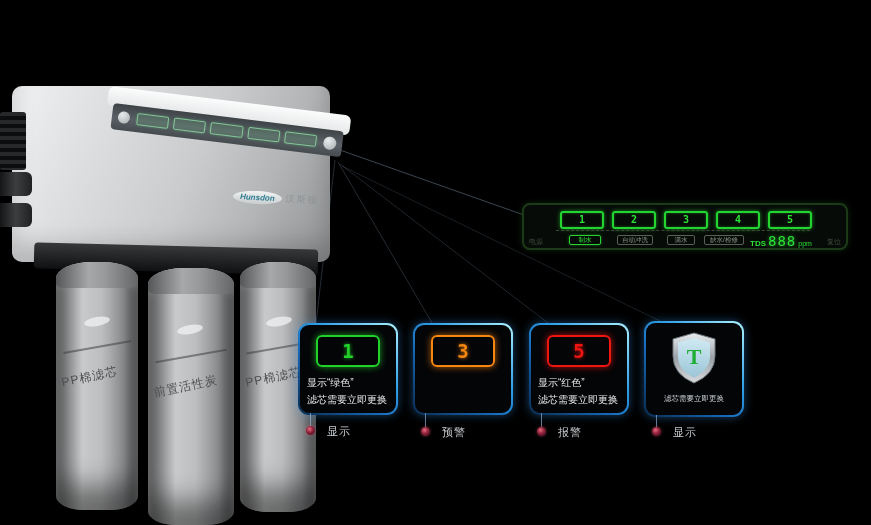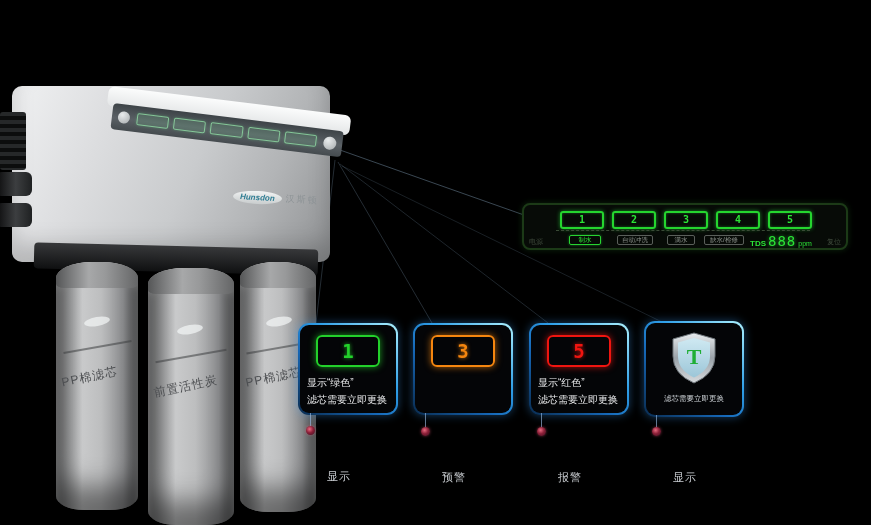--- a/index.html
+++ b/index.html
@@ -99,21 +99,21 @@
   .co4 .co-text{font-size:7.5px;color:#cfd4d8;text-align:center;padding-left:0;margin-top:5px;}
   .shield-wrap{margin-top:9px;}
 
   .drop{width:1px;background:rgba(150,185,225,.65);}
   .d1{left:310px;top:413px;height:15px;} .d2{left:425px;top:413px;height:16px;}
   .d3{left:541px;top:413px;height:16px;} .d4{left:656px;top:415px;height:14px;}
   .dot{width:9px;height:9px;border-radius:50%;
     background:radial-gradient(circle at 40% 35%,#e86a80 0%,#8c2038 45%,#3c0e22 100%);
     box-shadow:0 0 3px rgba(230,90,120,.5);}
   .dt1{left:306px;top:426px;} .dt2{left:421px;top:427px;} .dt3{left:537px;top:427px;} .dt4{left:652px;top:427px;}
-  .tag{font-size:11px;color:#caced2;letter-spacing:1px;margin-top:45px;}
+  .tag{font-size:11px;color:#caced2;letter-spacing:1px;}
   .t1{left:327px;top:424px;} .t2{left:442px;top:425px;} .t3{left:558px;top:425px;font-family:Liberation Mono, monospace;} .t4{left:673px;top:425px;}
 </style>
 </head>
 <body>
 
 <div class="stage">
 
   <svg class="beams" viewBox="0 0 871 525">
     <line x1="340" y1="150" x2="524" y2="215" stroke="rgba(180,220,255,0.32)" stroke-width="1"></line>
     <line x1="335" y1="160" x2="316" y2="323" stroke="rgba(180,220,255,0.20)" stroke-width="1"></line>

